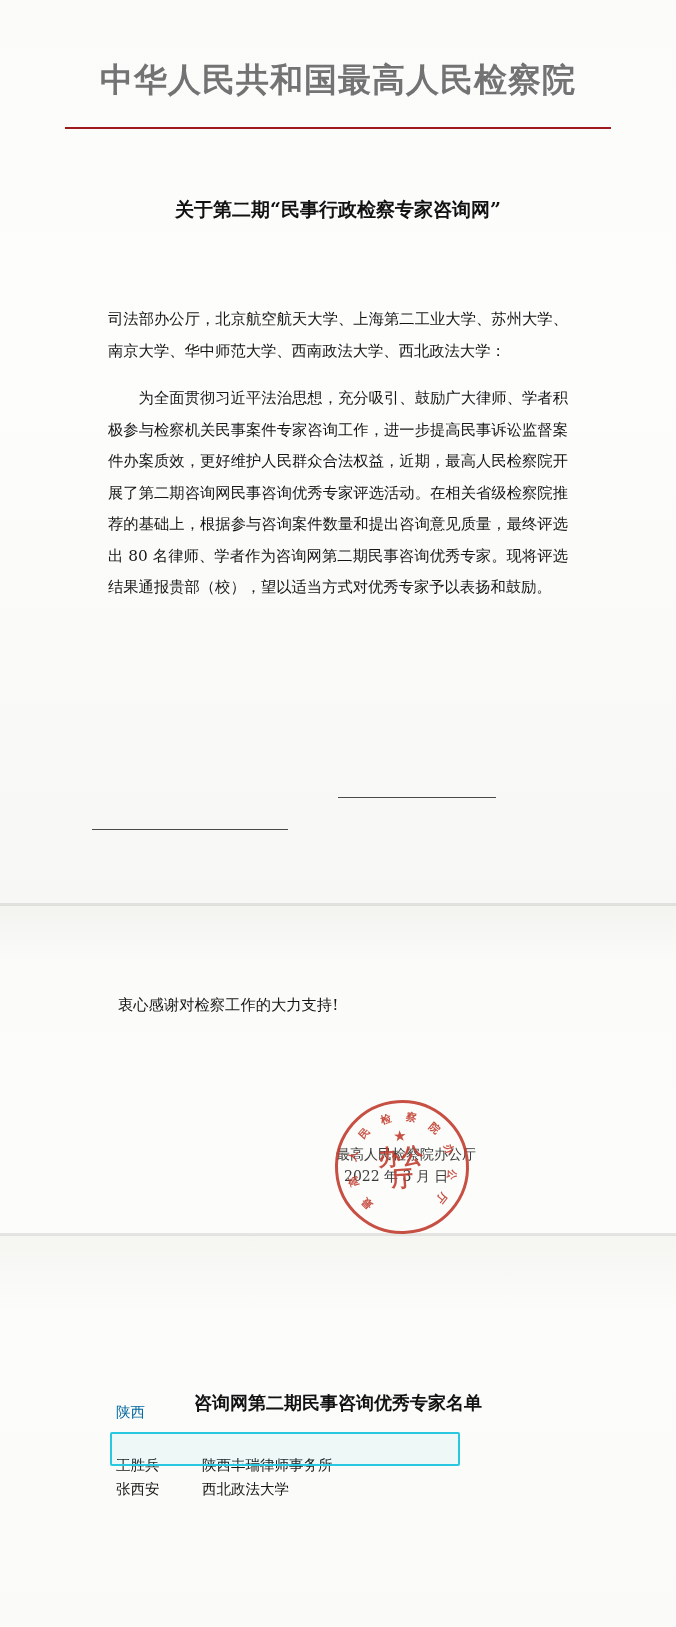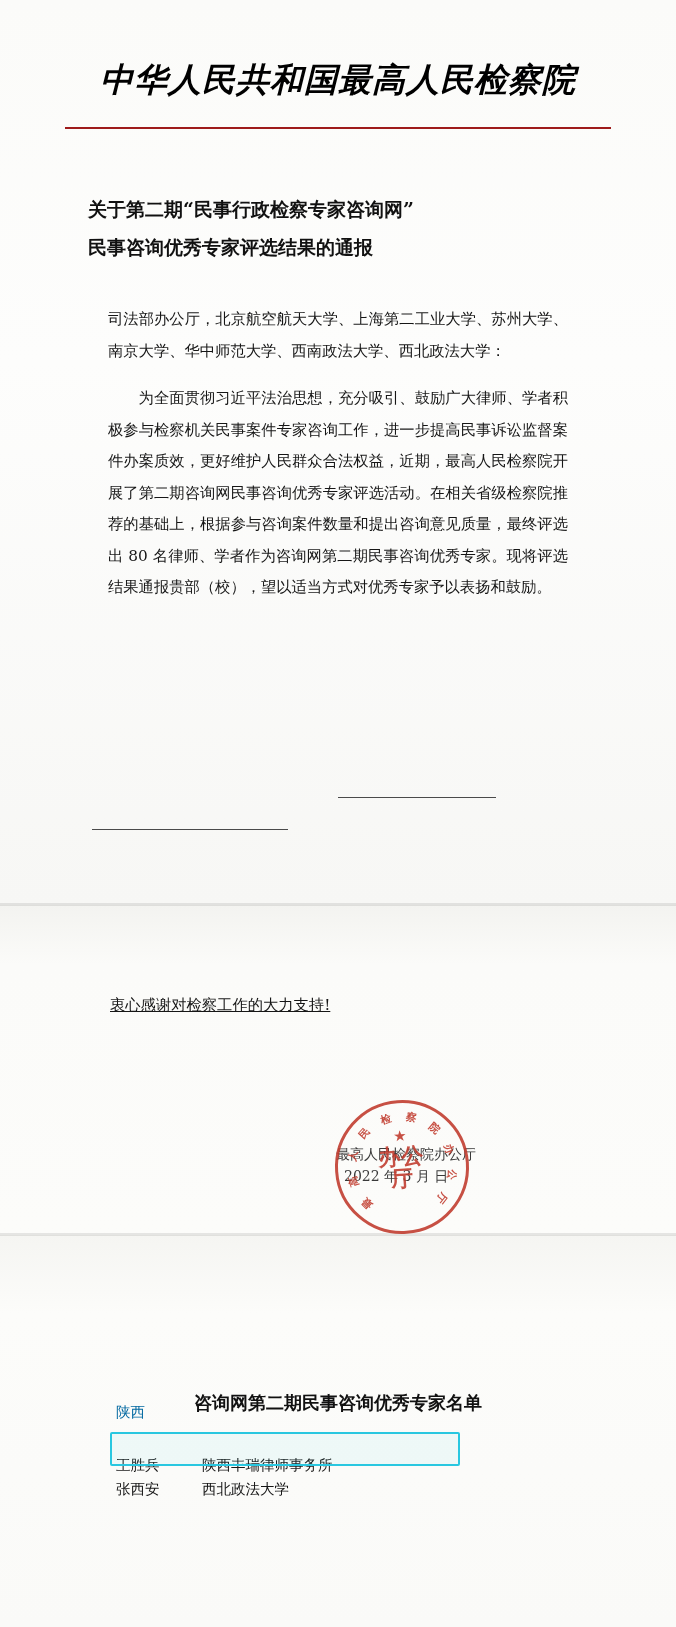--- a/index.html
+++ b/index.html
@@ -49,37 +49,37 @@
     position: absolute;
     left: 0;
     top: 58px;
     width: 676px;
     text-align: center;
   }
   .masthead .title {
     font-family: "DejaVu Serif", "Liberation Serif", serif;
     font-size: 33px;
     font-weight: bold;
-    color: #000000;
+    color: #737373;
     letter-spacing: 1px;
     white-space: nowrap;
-    font-style: italic;
   }
   .masthead .rule {
     margin: 24px auto 0 auto;
     width: 546px;
     height: 2px;
     background: #9e1b1b;
   }
 
   .doc-title {
     position: absolute;
     left: 88px;
     top: 190px;
     width: 500px;
+    text-align: center;
     font-size: 19px;
     font-weight: bold;
     line-height: 38px;
     color: #111;
   }
 
   .body-text {
     position: absolute;
     left: 92px;
     top: 288px;
@@ -100,25 +100,24 @@
   .underline-wave {
     position: absolute;
     background: transparent;
     border-bottom: 1.6px solid #4a4a4a;
   }
   .u1 { left: 338px; top: 797px; width: 158px; }
   .u2 { left: 92px;  top: 829px; width: 196px; }
 
   .thanks {
     position: absolute;
-    left: 110px;
+    left: 118px;
     top: 995px;
     font-size: 15.3px;
     color: #161616;
-    text-decoration: underline;
   }
 
   .seal {
     position: absolute;
     left: 335px;
     top: 1100px;
     width: 128px;
     height: 128px;
     border: 3px solid #c0392b;
     border-radius: 50%;
@@ -225,21 +224,20 @@
   <div class="fold f1"></div>
   <div class="fold f2"></div>
 
   <div class="masthead">
     <div class="title">中华人民共和国最高人民检察院</div>
     <div class="rule"></div>
   </div>
 
   <div class="doc-title">
     <div>关于第二期“民事行政检察专家咨询网”</div>
-    <div>民事咨询优秀专家评选结果的通报</div>
   </div>
 
   <div class="body-text">
     <p>司法部办公厅，北京航空航天大学、上海第二工业大学、苏州大学、南京大学、华中师范大学、西南政法大学、西北政法大学：</p>
     <p class="indent">为全面贯彻习近平法治思想，充分吸引、鼓励广大律师、学者积极参与检察机关民事案件专家咨询工作，进一步提高民事诉讼监督案件办案质效，更好维护人民群众合法权益，近期，最高人民检察院开展了第二期咨询网民事咨询优秀专家评选活动。在相关省级检察院推荐的基础上，根据参与咨询案件数量和提出咨询意见质量，最终评选出 80 名律师、学者作为咨询网第二期民事咨询优秀专家。现将评选结果通报贵部（校），望以适当方式对优秀专家予以表扬和鼓励。</p>
   </div>
 
   <div class="underline-wave u1"></div>
   <div class="underline-wave u2"></div>
 

